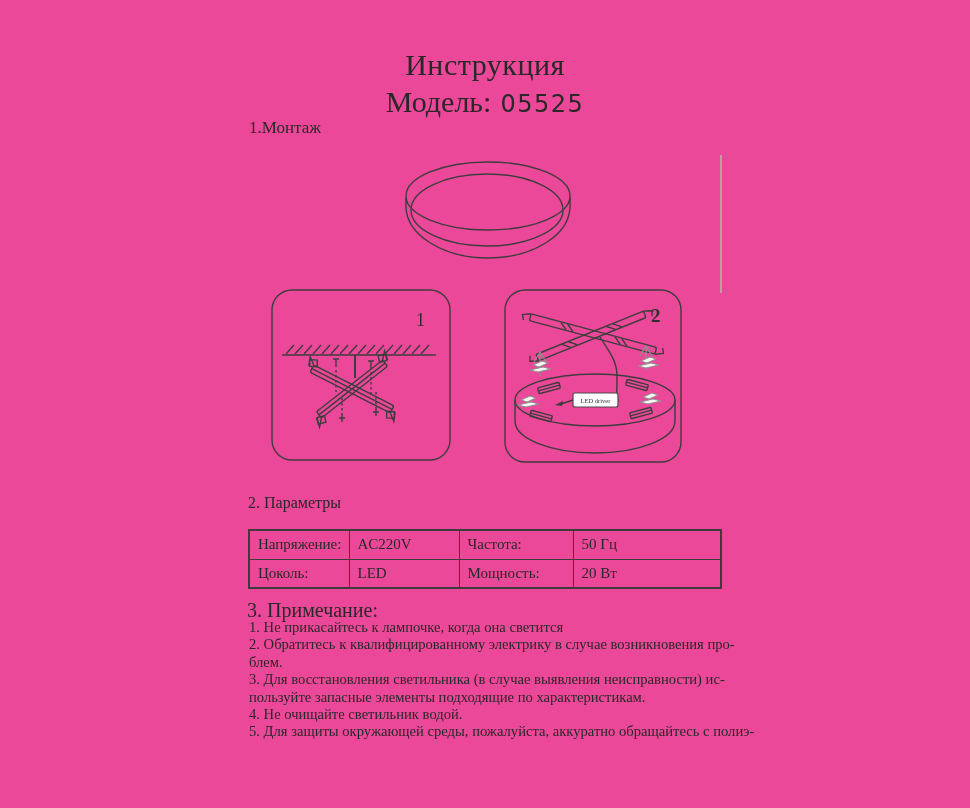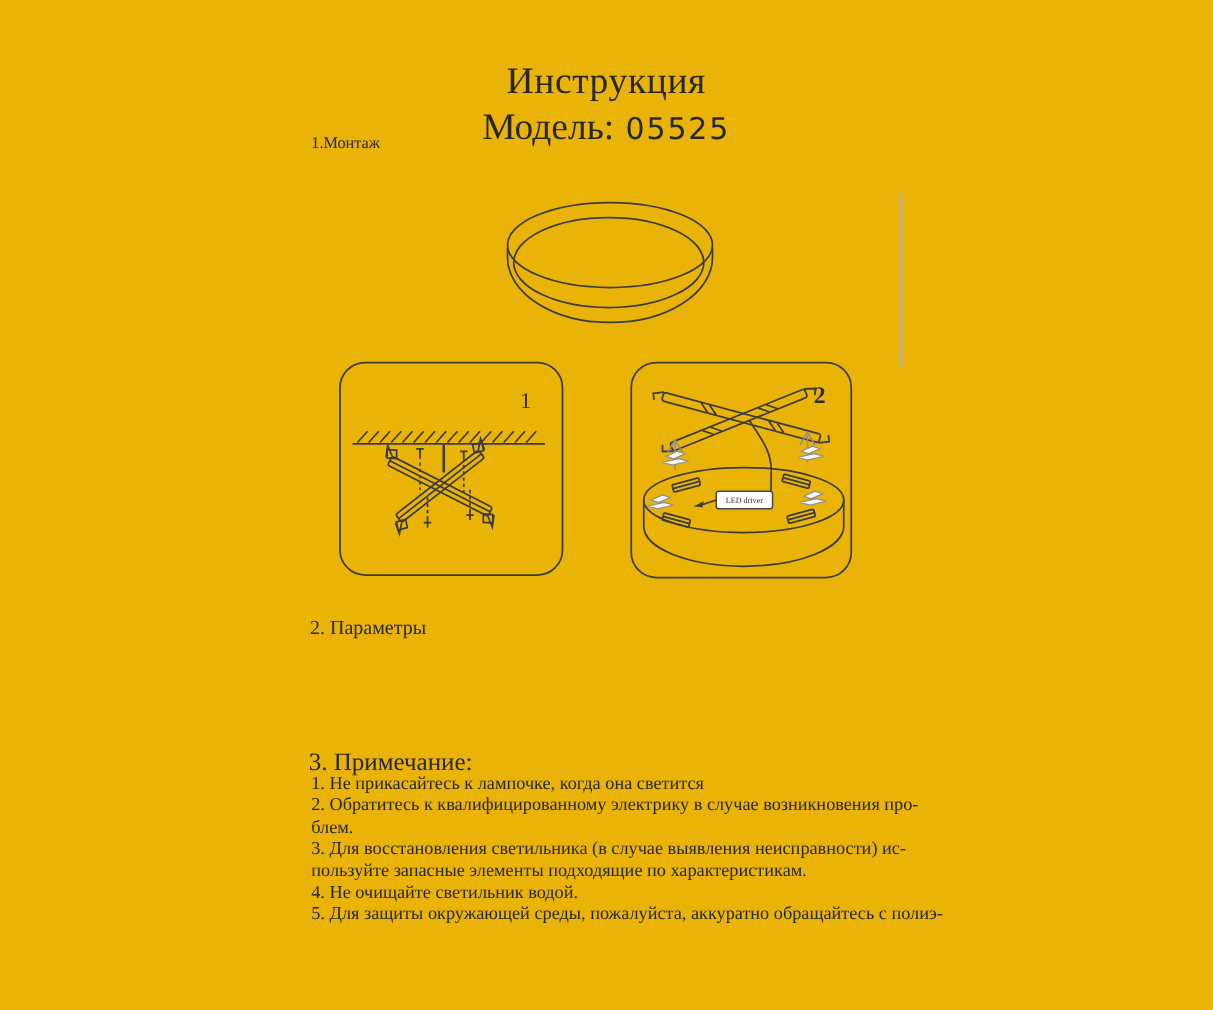--- a/index.html
+++ b/index.html
@@ -1,36 +1,36 @@
 <!DOCTYPE html>
 <html><head>
 <meta charset="utf-8">
 <style>
   * { margin:0; padding:0; box-sizing:border-box; }
   html,body { background:#ffffff; }
   .page {
     position:relative; width:970px; height:808px;
-    background:#eab308; overflow:hidden;
+    background:#ec4899; overflow:hidden;
     font-family:"Liberation Serif","DejaVu Serif",serif;
     color:#282828;
     text-decoration:underline;
   }
   .title {
     position:absolute; top:48px; left:0; width:970px;
     text-align:center; font-size:30px; line-height:1.1; letter-spacing:.5px;
   }
   .model-line {
     position:absolute; top:85px; left:0; width:970px;
     text-align:center; font-size:30px; line-height:1.1;
   }
   .model-value {
     font-family:"DejaVu Sans","Liberation Sans",sans-serif;
     font-size:24px; letter-spacing:1.5px; margin-left:9px;
   }
-  .h-montage { position:absolute; left:249px; top:106px; font-size:13px; }
+  .h-montage { position:absolute; left:249px; top:118px; font-size:17px; }
   .h-params  { position:absolute; left:248px; top:494px; font-size:16px; }
   .h-notes   { position:absolute; left:247px; top:599px; font-size:20px; }
 
   .lamp  { position:absolute; left:396px; top:158px; }
   .diag1 { position:absolute; left:270px; top:288px; }
   .diag2 { position:absolute; left:503px; top:288px; }
   .scan-line {
     position:absolute; left:720px; top:155px; width:2px; height:138px;
     background:#b6aea6; opacity:.85;
   }
@@ -162,20 +162,42 @@
     <g>
       <rect x="70" y="105" width="45" height="14" rx="2" fill="#ffffff" stroke="#4a4a4a" stroke-width="1.2"></rect>
       <text x="92.5" y="114.5" font-size="6.5" text-anchor="middle">LED driver</text>
       <path class="ink" stroke-width="1.3" d="M70 112 L58 116"></path>
       <path d="M52 117 l8 -4 -1 5 z" fill="#3d3d3d"></path>
     </g>
   </svg>
 
   <div class="h-params">2. Параметры</div>
 
+  <table class="params">
+    <colgroup>
+      <col style="width:100px">
+        <col style="width:110px">
+        <col style="width:114px">
+        <col style="width:148px">
+    </colgroup>
+    <tbody>
+      <tr>
+        <td>Напряжение:</td>
+        <td>AC220V</td>
+        <td>Частота:</td>
+        <td>50 Гц</td>
+      </tr>
+      <tr>
+        <td>Цоколь:</td>
+        <td>LED</td>
+        <td>Мощность:</td>
+        <td>20 Вт</td>
+      </tr>
+    </tbody>
+  </table>
 
   <div class="h-notes">3. Примечание:</div>
 
   <div class="notes">
     <div class="note-line">1. Не прикасайтесь к лампочке, когда она светится</div>
     <div class="note-line">2. Обратитесь к квалифицированному электрику в случае возникновения про-</div>
     <div class="note-line">блем.</div>
     <div class="note-line">3. Для восстановления светильника (в случае выявления неисправности) ис-</div>
     <div class="note-line">пользуйте запасные элементы подходящие по характеристикам.</div>
     <div class="note-line">4. Не очищайте светильник водой.</div>

